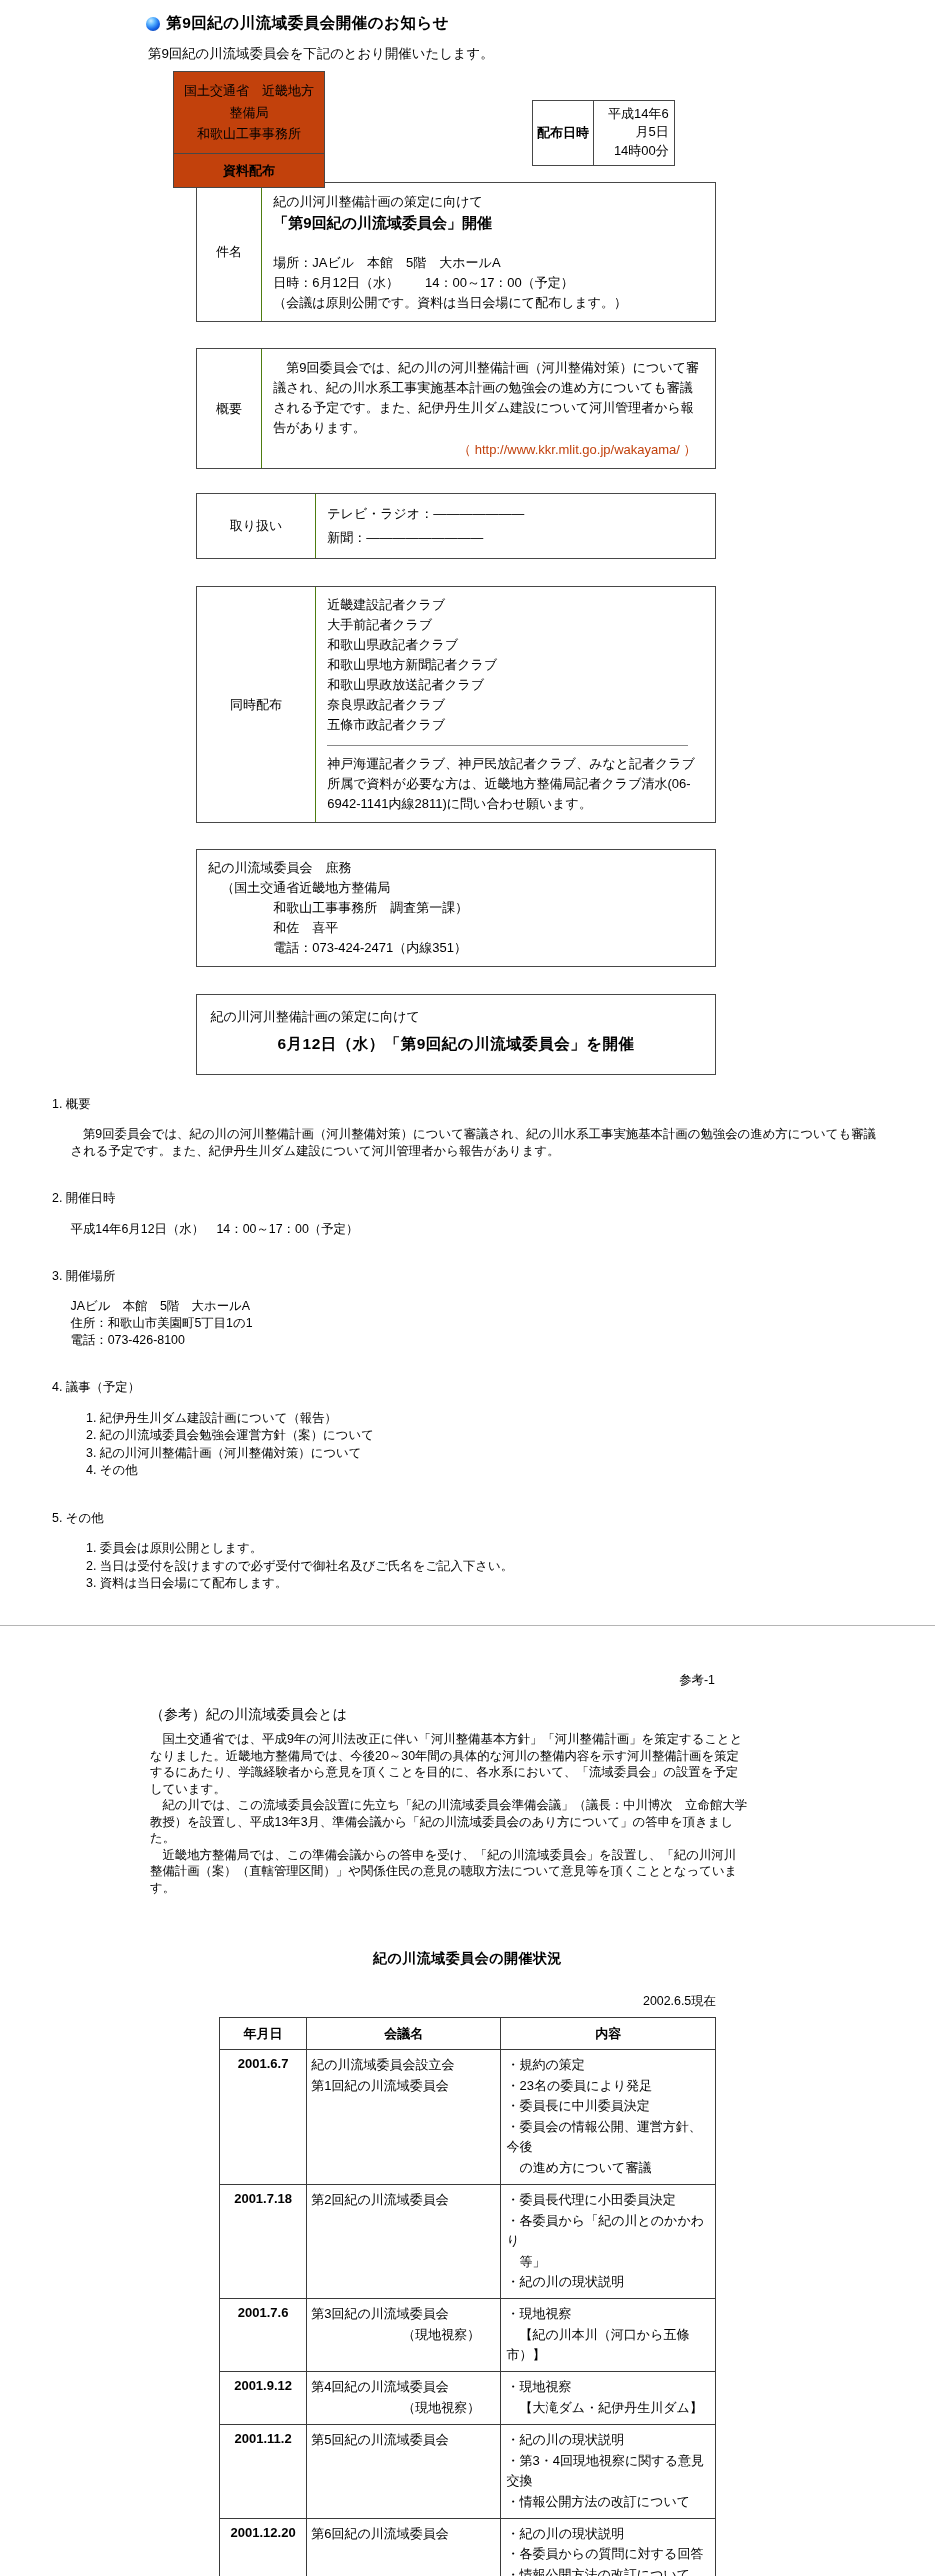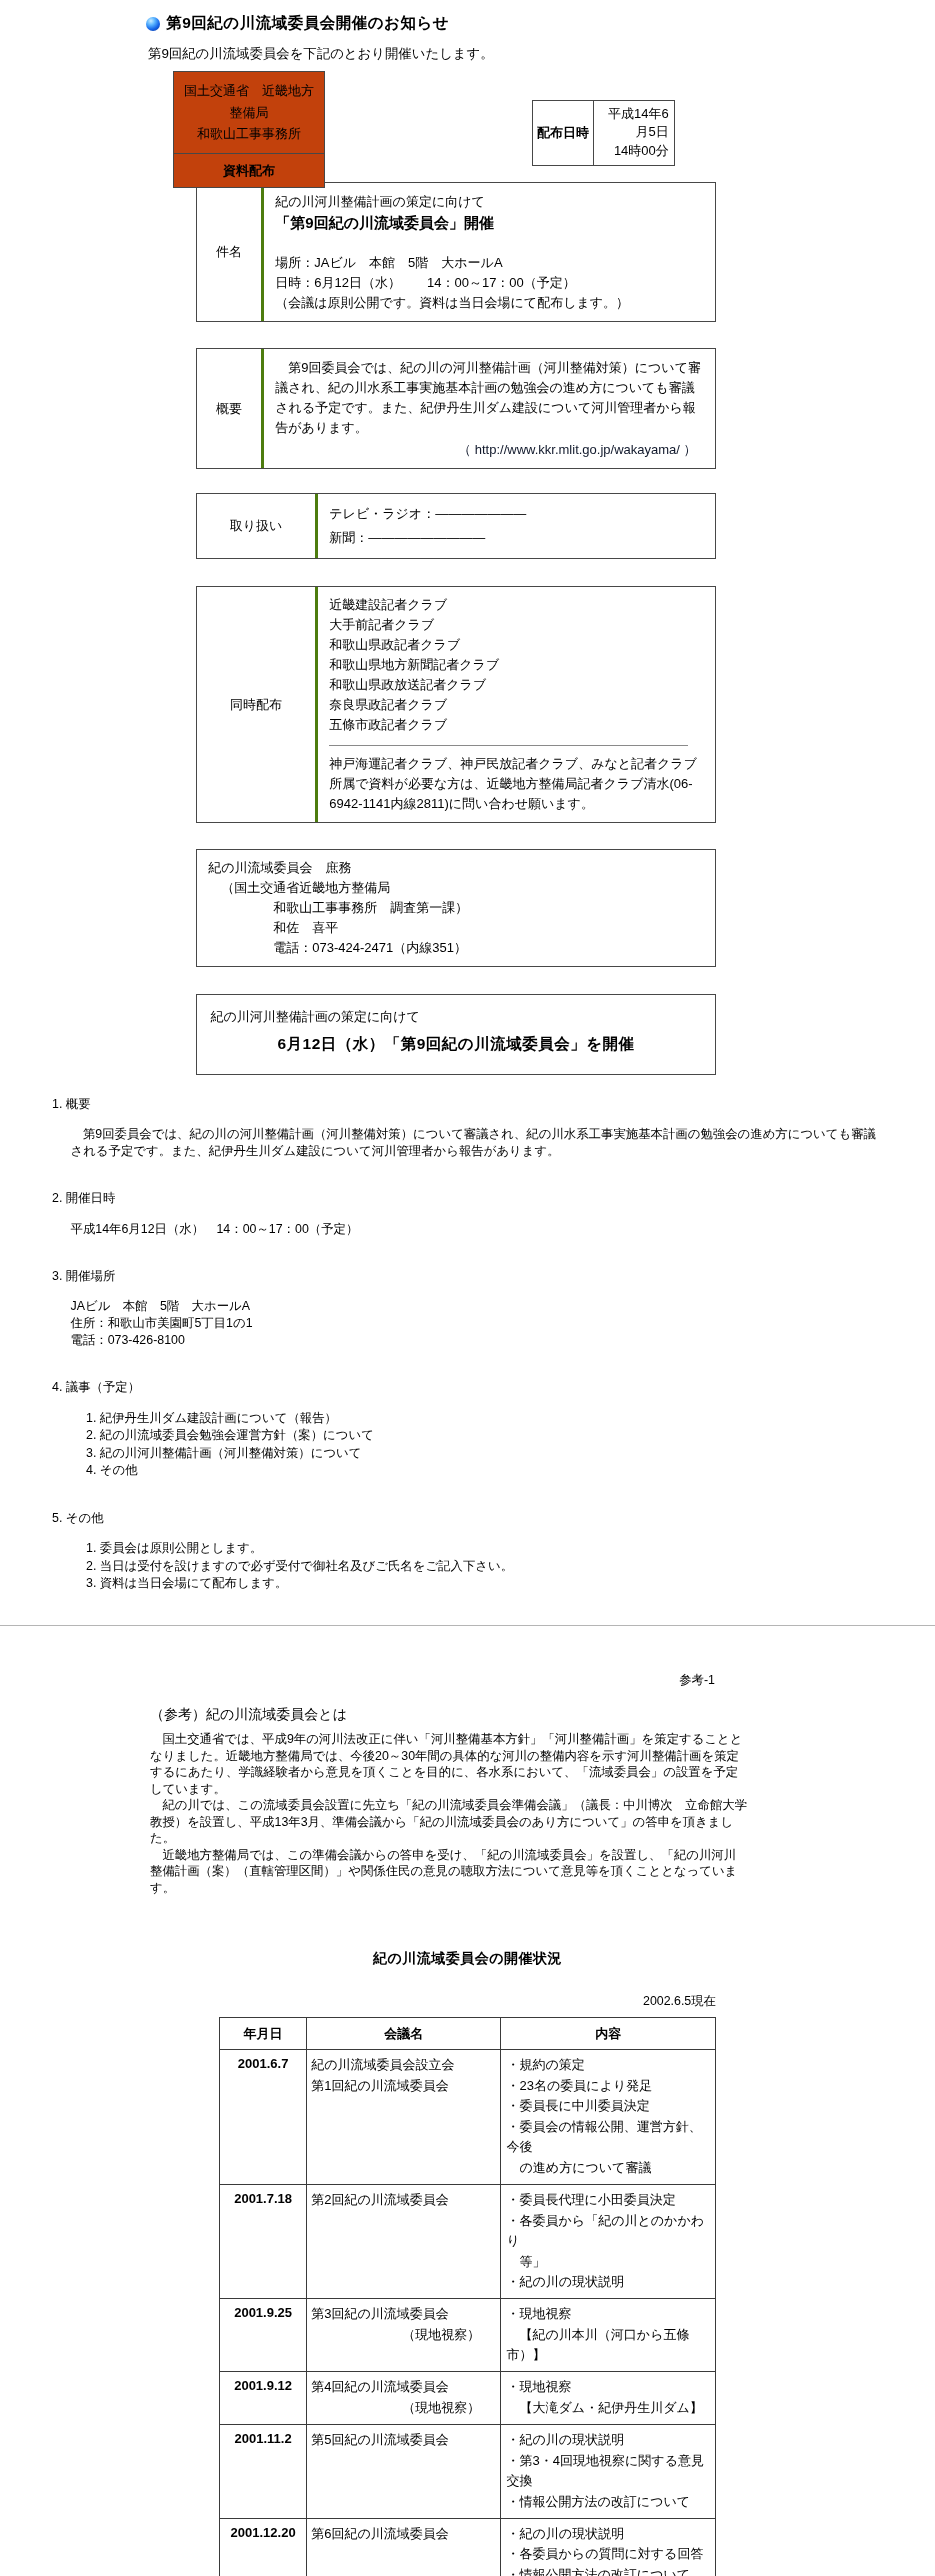--- a/index.html
+++ b/index.html
@@ -21,29 +21,29 @@
   .org-box{position:absolute;left:173px;top:0;width:150px;border:1.5px solid #474747;background:#c2410c;}
   .org-box .cell1{padding:8.2px 4.1px;text-align:center;font-size:13px;line-height:21.6px;border-bottom:1.5px solid #474747;}
   .org-box .cell2{padding:7.7px 4.1px;text-align:center;font-size:13px;font-weight:bold;}
   .dist-table{position:absolute;left:532px;top:29px;width:141px;border:1.5px solid #474747;display:flex;background:#fff;}
   .dist-label{width:60px;display:flex;align-items:center;justify-content:center;font-size:13px;border-right:1px solid #474747;font-weight:bold;}
   .dist-date{flex:1;padding:4.1px 5.2px;font-size:13px;line-height:18.5px;text-align:right;white-space:pre-line;}
 
   
   .ibox{margin-left:196px;width:520px;border:1.5px solid #474747;display:flex;box-sizing:border-box;background:#fff;}
   .ibox .lbl{display:flex;align-items:center;justify-content:center;font-size:13px;
-             border-right:3px solid #4d7c0f;flex-shrink:0;text-align:left;}
+             border-right:1px solid #4d7c0f;flex-shrink:0;text-align:left;}
   .lbl-narrow{width:64px;}
   .lbl-wide{width:118px;}
   .ibox .cnt{flex:1;padding:8.2px 11.3px;font-size:13px;line-height:20px;}
   .subject{margin-top:16.5px;}
   .subject .big{font-size:15px;font-weight:bold;margin:1px 0;}
   .sp38{height:19.6px;}
   .overview{margin-top:26px;}
-  .overview .link{text-align:right;color:#0f172a;padding-right:7.2px;margin-top:2.1px;}
+  .overview .link{text-align:right;color:#c2410c;padding-right:7.2px;margin-top:2.1px;}
   .handling{margin-top:24px;}
   .handling .cnt{line-height:24px;}
   .codist{margin-top:27px;}
   .codist .divider{border:none;border-top:1px solid #8a8a8a;margin:9.3px 15.5px 8.2px 0;}
   .contact{margin-top:26px;}
 
   
   .announce{margin:27px 0 0 196px;width:520px;border:1.5px solid #474747;box-sizing:border-box;
             padding:12.4px 13.4px 18.5px;background:#fff;}
   .announce .l1{font-size:13px;}
@@ -233,21 +233,21 @@
           <tr>
             <td class="s-date">2001.7.18</td>
             <td class="s-meet">第2回紀の川流域委員会</td>
             <td class="s-cont">・委員長代理に小田委員決定
 ・各委員から「紀の川とのかかわり
 　等」
 ・紀の川の現状説明</td>
           </tr>
 
           <tr>
-            <td class="s-date">2001.9.25</td>
+            <td class="s-date">2001.7.6</td>
             <td class="s-meet">第3回紀の川流域委員会
 　　　　　　　（現地視察）</td>
             <td class="s-cont">・現地視察
 　【紀の川本川（河口から五條市）】</td>
           </tr>
 
           <tr>
             <td class="s-date">2001.9.12</td>
             <td class="s-meet">第4回紀の川流域委員会
 　　　　　　　（現地視察）</td>

